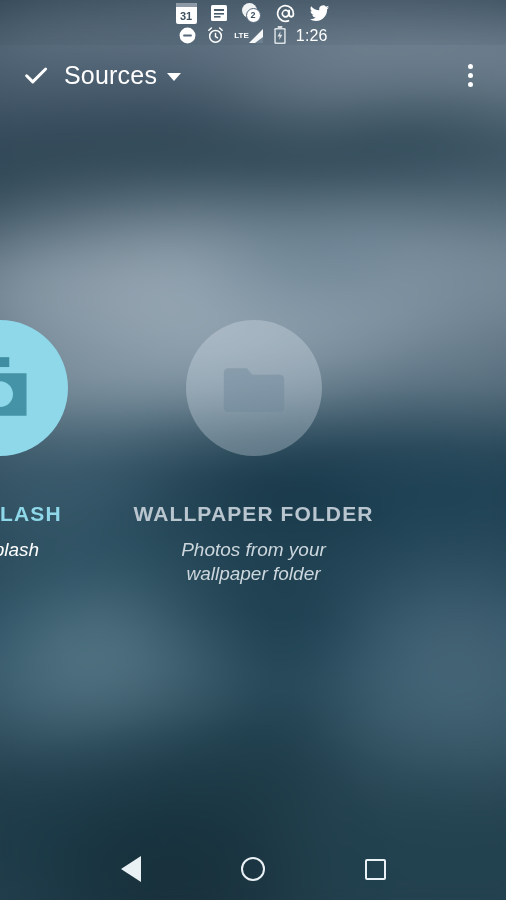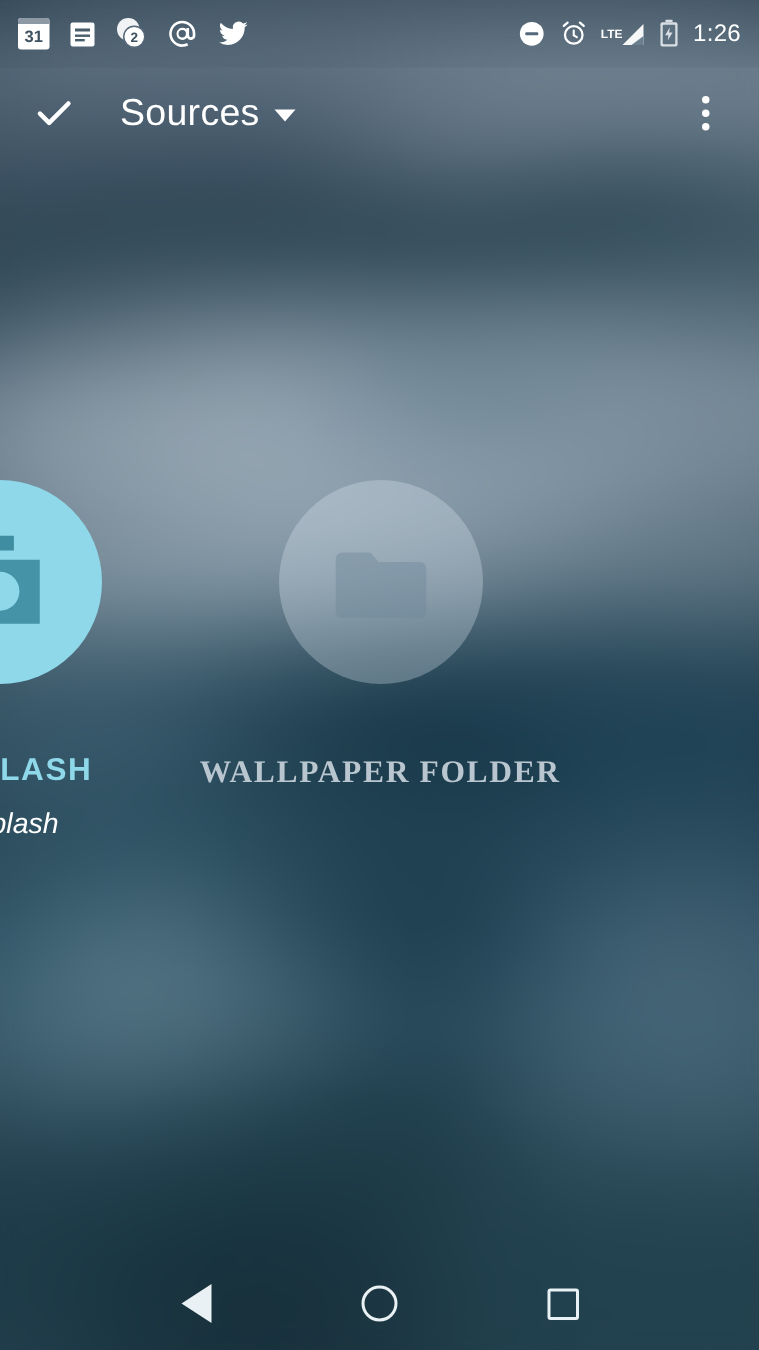--- a/index.html
+++ b/index.html
@@ -52,20 +52,21 @@
   #grain { position:absolute; inset:0; backdrop-filter:blur(6px); }
 
   
   #status-bar {
     position:absolute; left:0; top:0; width:506px; height:45px;
     display:flex; align-items:center;
     padding:0 12px;
     z-index:30;
     color:#fff;
     background:linear-gradient(to bottom, rgba(30,48,60,.30), rgba(30,48,60,.06));
+    flex-direction:column;
   }
   #status-left  { display:flex; align-items:center; gap:12px; flex:1; }
   #status-right { display:flex; align-items:center; gap:9px; }
 
   .sicon { display:block; }
 
   
   .cal {
     position:relative; width:21px; height:21px;
     background:#fff; border-radius:2px;
@@ -100,21 +101,21 @@
   #toolbar {
     position:absolute; left:0; top:45px; width:506px; height:60px;
     display:flex; align-items:center; z-index:30; color:#fff;
   }
   #check-btn {
     width:56px; height:56px; margin-left:8px;
     display:flex; align-items:center; justify-content:center;
     cursor:pointer;
   }
   #title-group {
-    display:flex; align-items:center; gap:10px; margin-left:16px; cursor:pointer;
+    display:flex; align-items:center; gap:10px; cursor:pointer;
   }
   #toolbar-title { font-size:25px; font-weight:500; color:#fff; letter-spacing:.2px; }
   .caret {
     width:0; height:0;
     border-left:7px solid transparent;
     border-right:7px solid transparent;
     border-top:8px solid #fff;
     margin-top:4px;
   }
   #overflow-btn {
@@ -145,21 +146,21 @@
   .icon-selected   { background:#8ed8ea; }
   .icon-unselected { background:rgba(226,236,245,.30); }
 
   .card-title {
     margin-top:46px;
     font-size:21px; font-weight:bold;
     letter-spacing:1.1px; text-transform:uppercase;
     white-space:nowrap;
   }
   .title-selected   { color:#8ed8ea; }
-  .title-unselected { color:#b9c6cf;font-family:Liberation Serif, serif; }
+  .title-unselected { color:#b9c6cf; }
 
   .card-desc {
     margin-top:12px;
     font-size:19px; font-style:italic; font-weight:400;
     text-align:center; line-height:1.28;
     width:215px;
   }
   .desc-selected   { color:#ffffff; }
   .desc-unselected { color:#ccd6dd; }
 
@@ -315,20 +316,21 @@
     <div class="card-desc desc-selected">Unsplash</div>
   </div>
 
   <div class="source-card" id="card-wallpaper-folder">
     <div class="card-icon icon-unselected">
       <svg width="74" height="74" viewBox="0 0 24 24">
         <path fill="rgba(110,136,155,.45)" d="M3.6 5.6h6.1l1.8 2.1h8.9a1.4 1.4 0 0 1 1.4 1.4v9.3a1.4 1.4 0 0 1-1.4 1.4H3.6a1.4 1.4 0 0 1-1.4-1.4V7a1.4 1.4 0 0 1 1.4-1.4z"></path>
       </svg>
     </div>
     <div class="card-title title-unselected">WALLPAPER FOLDER</div>
+    <div class="card-desc desc-unselected">Photos from your wallpaper folder</div>
   </div>
 </div>
 
 <div id="nav-bar">
   <div>
     <span class="nav-back"></span>
   </div>
   <div>
     <span class="nav-home"></span>
   </div>

